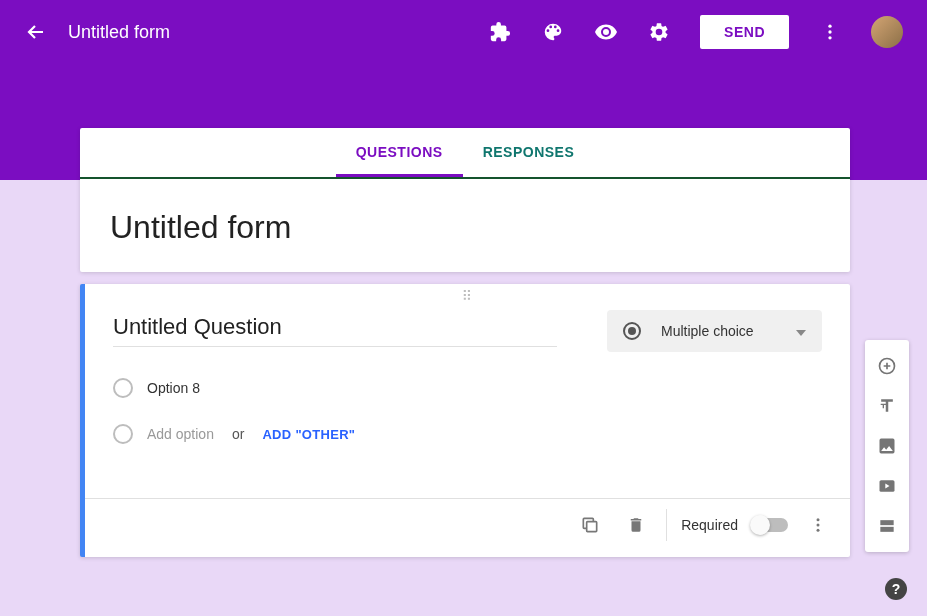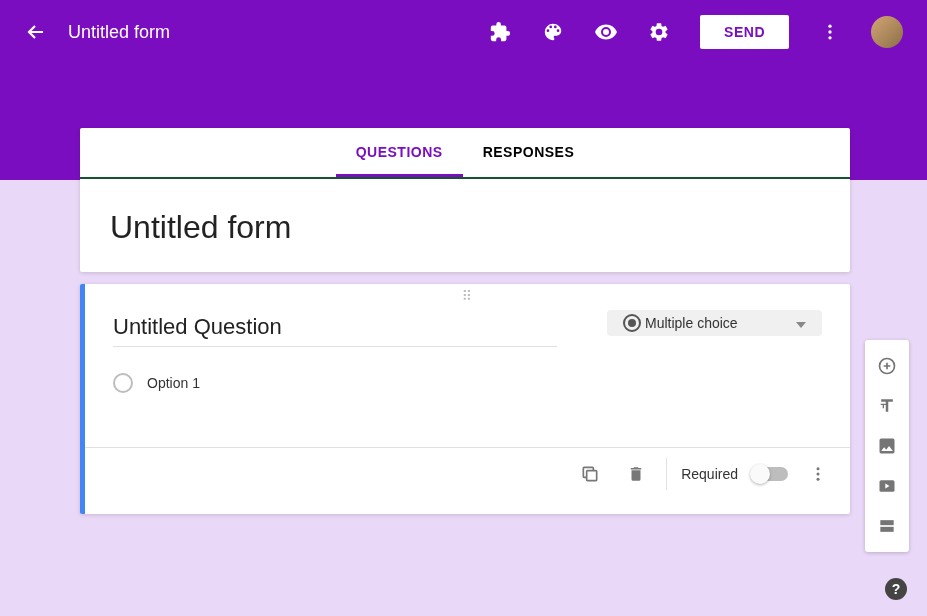--- a/index.html
+++ b/index.html
@@ -22,62 +22,62 @@
     .more-dots { color: #fff; cursor: pointer; display: flex; align-items: center; justify-content: center; width: 24px; height: 24px; }
     
     .avatar { width: 32px; height: 32px; border-radius: 50%; background: linear-gradient(135deg, #d4a574 0%, #8b6f47 100%); cursor: pointer; }
     
     .form-container { position: absolute; top: 128px; left: 80px; width: 770px; }
     
     .card { background: #fff; border-radius: 2px; box-shadow: 0 1px 4px rgba(0,0,0,0.15); }
     
     .tabs { display: flex; justify-content: center; border-bottom: 2px solid #14532d; }
     
-    .tab { padding: 16px 20px 14px; font-size: 14px; font-weight: 600; letter-spacing: 0.5px; color: #000000; cursor: pointer; border-bottom: 3px solid transparent; }
+    .tab { padding: 16px 20px 14px; font-size: 14px; font-weight: 600; letter-spacing: 0.5px; color: #0f766e; cursor: pointer; border-bottom: 3px solid transparent; }
     
     .tab.active { color: #7b0dc1; border-bottom-color: #7b0dc1; }
     
     .title-section { padding: 30px 30px 26px; }
     
     .form-title { font-size: 32px; color: #222; font-weight: 400; }
     
     .form-desc { color: #999; font-size: 14px; margin-top: 22px; }
     
     .question-card { background: #fff; border-radius: 2px; box-shadow: 0 1px 4px rgba(0,0,0,0.15); margin-top: 12px; position: relative; border-left: 5px solid #4285f4; padding-bottom: 0; }
     
     .drag-handle { text-align: center; padding: 4px 0; color: #bdbdbd; font-size: 14px; letter-spacing: 1px; cursor: grab; height: 22px; font-family: monospace; }
     
     .question-body { padding: 0 28px 20px; }
     
     .question-row { display: flex; align-items: flex-start; gap: 50px; }
     
     .question-title { font-size: 22px; color: #222; flex: 1; padding: 8px 0 6px; border-bottom: 1px solid #e0e0e0; }
     
-    .type-select { background: #f0f0f0; border-radius: 4px; padding: 4px 16px; display: flex; align-items: center; gap: 4px; width: 215px; cursor: pointer; margin-top: 4px; }
+    .type-select { background: #f0f0f0; border-radius: 4px; padding: 12px 16px; display: flex; align-items: center; gap: 20px; width: 215px; cursor: pointer; margin-top: 4px; }
     
     .radio-indicator { width: 18px; height: 18px; border: 2px solid #555; border-radius: 50%; display: flex; align-items: center; justify-content: center; }
     .radio-indicator::after { content: ""; width: 8px; height: 8px; background: #555; border-radius: 50%; }
     
     .type-label { font-size: 14px; color: #333; flex: 1; }
     
     .type-caret { color: #888; }
     
     .options-list { margin-top: 26px; }
     
     .option-row { display: flex; align-items: center; gap: 14px; margin-bottom: 26px; }
     
     .radio-circle { width: 20px; height: 20px; border: 2px solid #bdbdbd; border-radius: 50%; flex-shrink: 0; }
     
     .option-text { font-size: 14px; color: #333; }
     
     .add-option-text { font-size: 14px; color: #999; }
     .or-text { font-size: 14px; color: #555; margin: 0 4px; }
     .add-other { font-size: 13px; color: #2962ff; font-weight: 600; letter-spacing: 0.3px; cursor: pointer; }
     
-    .question-footer { border-top: 1px solid #e0e0e0; padding: 10px 16px 24px 28px; display: flex; align-items: center; justify-content: flex-end; gap: 14px; margin-top: 8px; }
+    .question-footer { border-top: 1px solid #e0e0e0; padding: 10px 16px 16px 28px; display: flex; align-items: center; justify-content: flex-end; gap: 14px; margin-top: 8px; }
     
     .footer-icon { color: #777; cursor: pointer; display: flex; align-items: center; justify-content: center; width: 32px; height: 32px; }
     
     .footer-divider { width: 1px; height: 32px; background: #e0e0e0; }
     
     .required-label { font-size: 14px; color: #333; }
     
     .toggle { width: 36px; height: 14px; background: #bdbdbd; border-radius: 10px; position: relative; cursor: pointer; }
     .toggle::after { content: ""; position: absolute; width: 20px; height: 20px; background: #fafafa; border-radius: 50%; top: -3px; left: -2px; box-shadow: 0 1px 3px rgba(0,0,0,0.3); }
     
@@ -154,21 +154,27 @@
           <div class="type-caret">
             <svg width="10" height="6" viewBox="0 0 10 6" fill="currentColor">
                 <path d="M0 0l5 6 5-6z"></path>
               </svg>
           </div>
         </div>
       </div>
       <div class="options-list">
         <div class="option-row">
           <div class="radio-circle"></div>
-          <div class="option-text">Option 1</div>
+          <div class="option-text">Option 8</div>
+        </div>
+        <div class="option-row">
+          <div class="radio-circle"></div>
+          <span class="add-option-text">Add option</span>
+          <span class="or-text">or</span>
+          <span class="add-other">ADD "OTHER"</span>
         </div>
       </div>
     </div>
     <div class="question-footer">
       <div class="footer-icon">
         <svg width="20" height="20" viewBox="0 0 24 24" fill="none" stroke="currentColor" stroke-width="2">
             <rect x="8" y="8" width="12" height="12" rx="1"></rect>
             <path d="M16 8V5a1 1 0 0 0-1-1H5a1 1 0 0 0-1 1v10a1 1 0 0 0 1 1h3"></path>
           </svg>
       </div>

